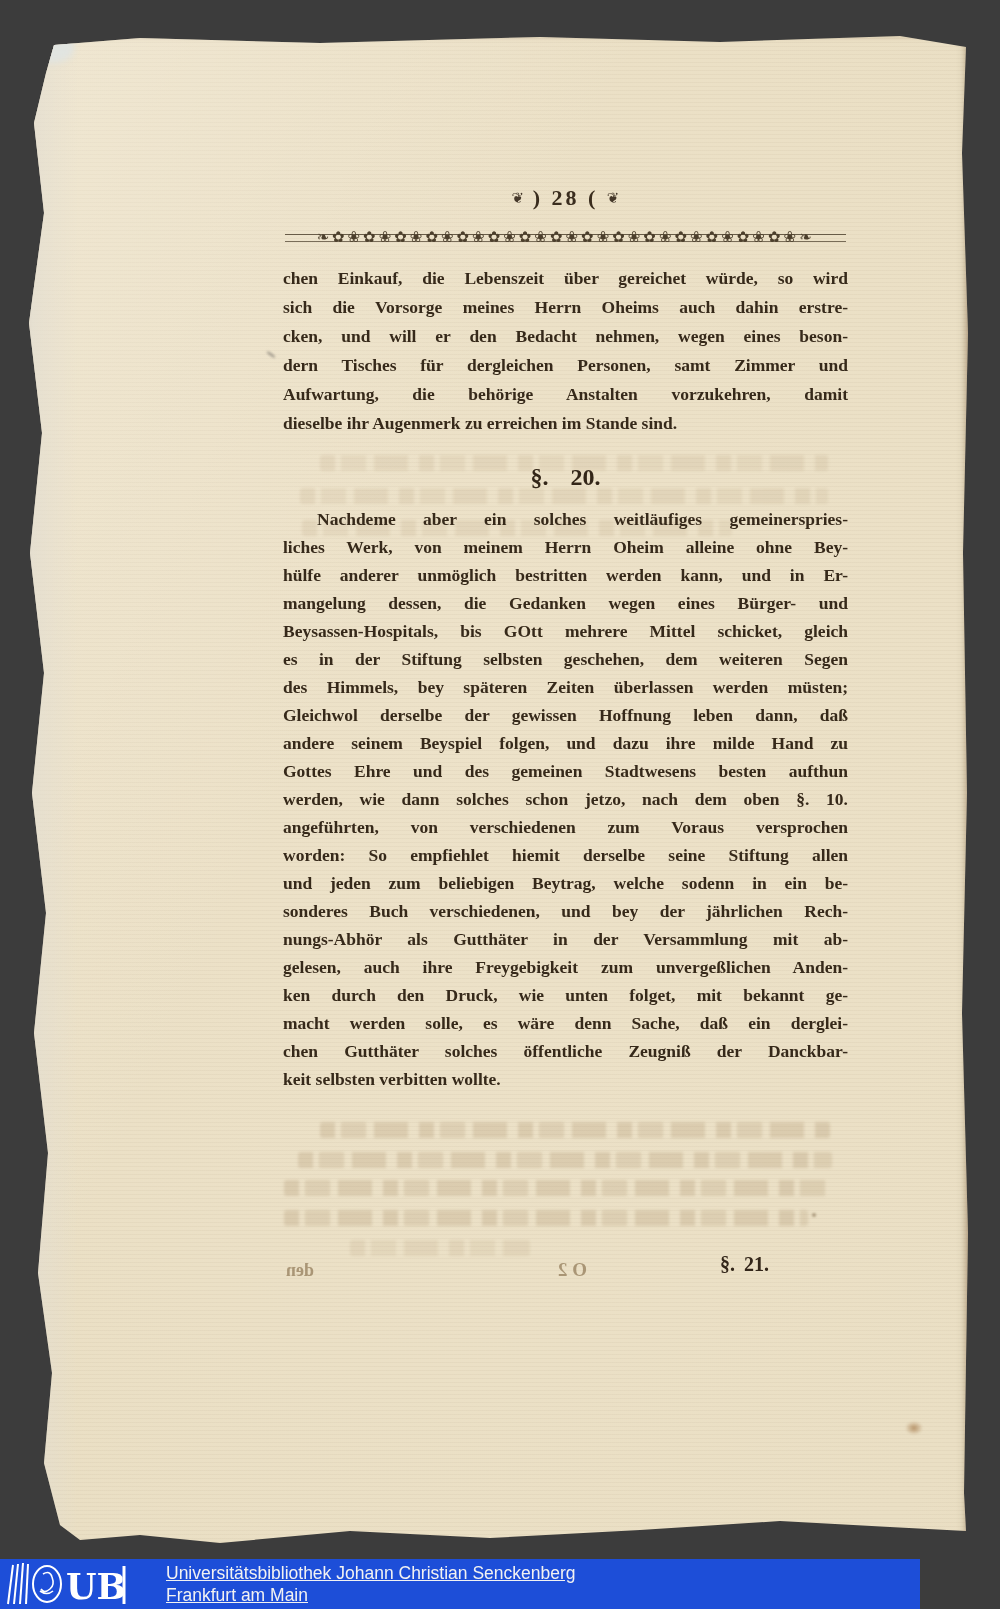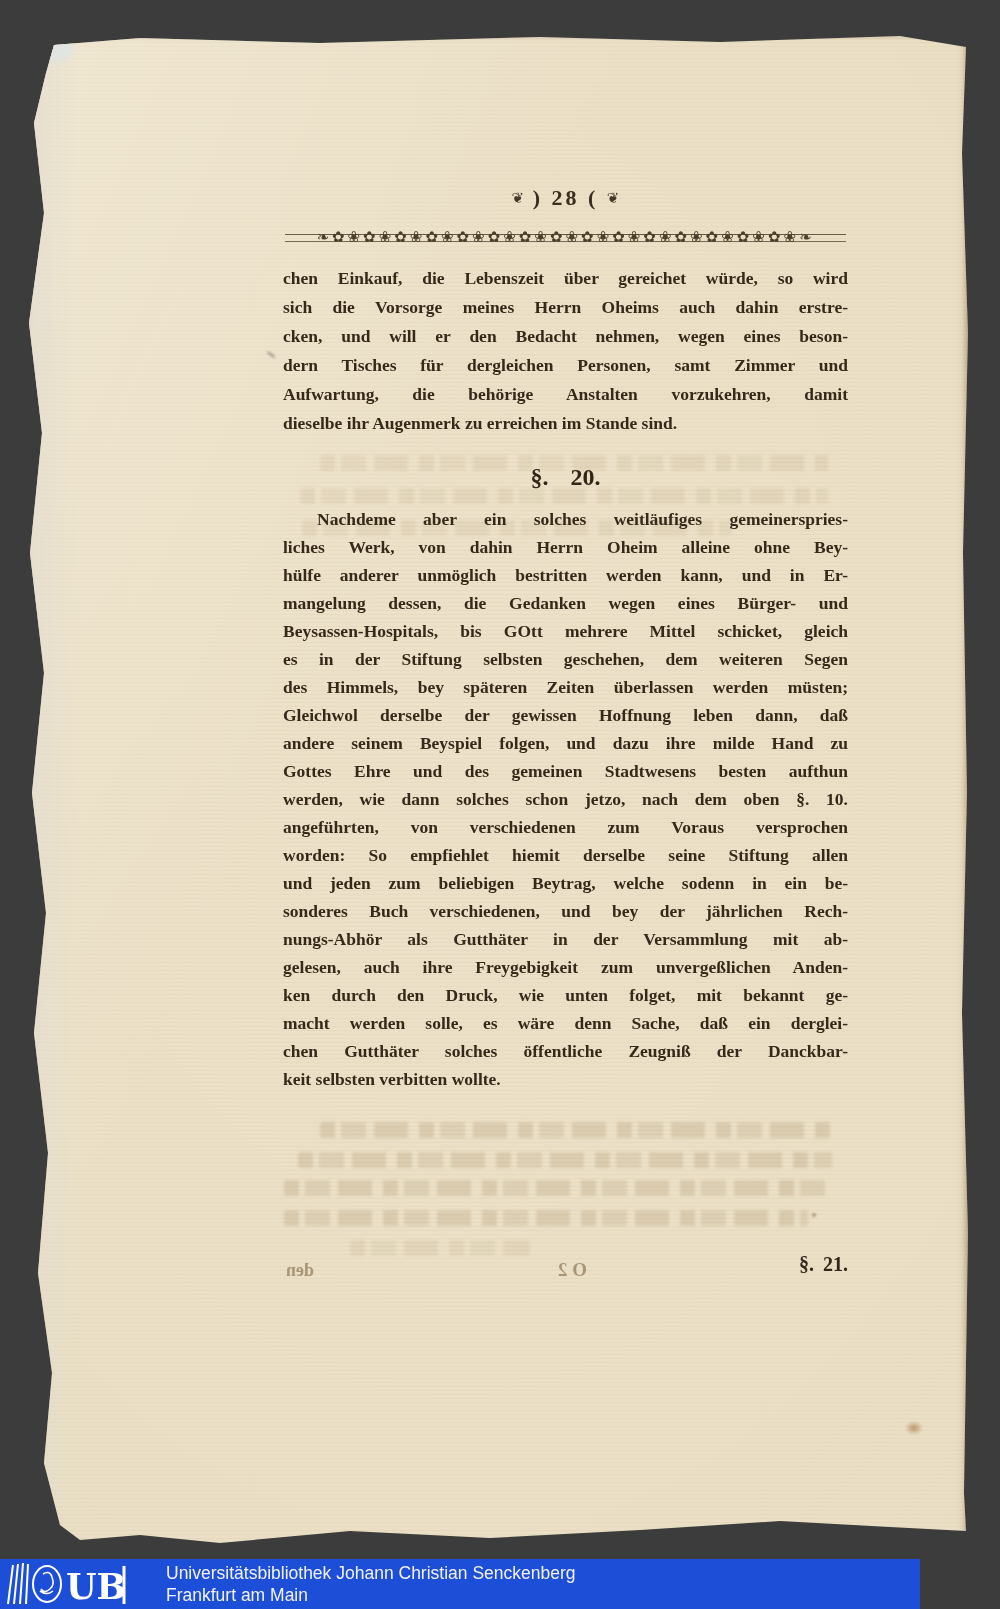--- a/index.html
+++ b/index.html
@@ -51,21 +51,21 @@
     text-align:justify;text-align-last:justify;white-space:normal;
   }
   .p2 .ln{line-height:28px}
   .ln.last{text-align-last:left}
   .ln.indent{text-indent:34px}
   .heading{
     position:absolute;left:263px;top:431px;width:565px;text-align:center;
     font-size:24px;font-weight:700;color:#332618;word-spacing:16px;
   }
   .catchword{
-    position:absolute;left:700px;top:1220px;width:128px;text-align:right;
+    position:absolute;left:700px;top:1220px;width:128px;
     font-size:20px;font-weight:700;color:#33261a;word-spacing:4px;
   }
   
   .ghost{
     position:absolute;height:16px;border-radius:3px;filter:blur(1.6px);opacity:.55;
     background:repeating-linear-gradient(90deg,
       rgba(152,122,82,.38) 0 15px, rgba(0,0,0,0) 15px 21px,
       rgba(152,122,82,.30) 21px 46px, rgba(0,0,0,0) 46px 54px,
       rgba(152,122,82,.36) 54px 88px, rgba(0,0,0,0) 88px 99px);
   }
@@ -79,21 +79,21 @@
   .spot.big{left:885px;top:1388px;width:18px;height:14px;background:radial-gradient(closest-side,rgba(148,98,46,.6),rgba(148,98,46,0))}
   .spot.s1{left:246px;top:320px;width:10px;height:3px;background:rgba(120,115,108,.55);transform:rotate(35deg)}
   .spot.s2{left:792px;top:1180px;width:4px;height:4px;background:rgba(110,85,55,.5)}
   
   .footer{
     position:absolute;left:0;bottom:0;width:920px;height:50px;background:#1d4ed8;
   }
   .footer .logo{position:absolute;left:6px;top:2px}
   .footer-text{
     position:absolute;left:166px;top:3px;color:#f2f2f2;
-    font-family:"Liberation Sans",sans-serif;font-size:17.5px;line-height:22px;
+    font-family:"Liberation Sans",sans-serif;font-size:17.5px;line-height:22px;text-decoration:underline;
   }
 </style>
 </head>
 <body>
 
 <div class="stage">
 
   <div class="page">
     <div class="corner-tuft"></div>
 
@@ -118,21 +118,21 @@
       <div class="ln">cken, und will er den Bedacht nehmen, wegen eines beson-</div>
       <div class="ln">dern Tisches für dergleichen Personen, samt Zimmer und</div>
       <div class="ln">Aufwartung, die behörige Anstalten vorzukehren, damit</div>
       <div class="ln last">dieselbe ihr Augenmerk zu erreichen im Stande sind.</div>
     </div>
 
     <div class="heading">§. 20.</div>
 
     <div class="para p2">
       <div class="ln indent">Nachdeme aber ein solches weitläufiges gemeinerspries-</div>
-      <div class="ln">liches Werk, von dahin Herrn Oheim alleine ohne Bey-</div>
+      <div class="ln">liches Werk, von meinem Herrn Oheim alleine ohne Bey-</div>
       <div class="ln">hülfe anderer unmöglich bestritten werden kann, und in Er-</div>
       <div class="ln">mangelung dessen, die Gedanken wegen eines Bürger- und</div>
       <div class="ln">Beysassen-Hospitals, bis GOtt mehrere Mittel schicket, gleich</div>
       <div class="ln">es in der Stiftung selbsten geschehen, dem weiteren Segen</div>
       <div class="ln">des Himmels, bey späteren Zeiten überlassen werden müsten;</div>
       <div class="ln">Gleichwol derselbe der gewissen Hoffnung leben dann, daß</div>
       <div class="ln">andere seinem Beyspiel folgen, und dazu ihre milde Hand zu</div>
       <div class="ln">Gottes Ehre und des gemeinen Stadtwesens besten aufthun</div>
       <div class="ln">werden, wie dann solches schon jetzo, nach dem oben §. 10.</div>
       <div class="ln">angeführten, von verschiedenen zum Voraus versprochen</div>

